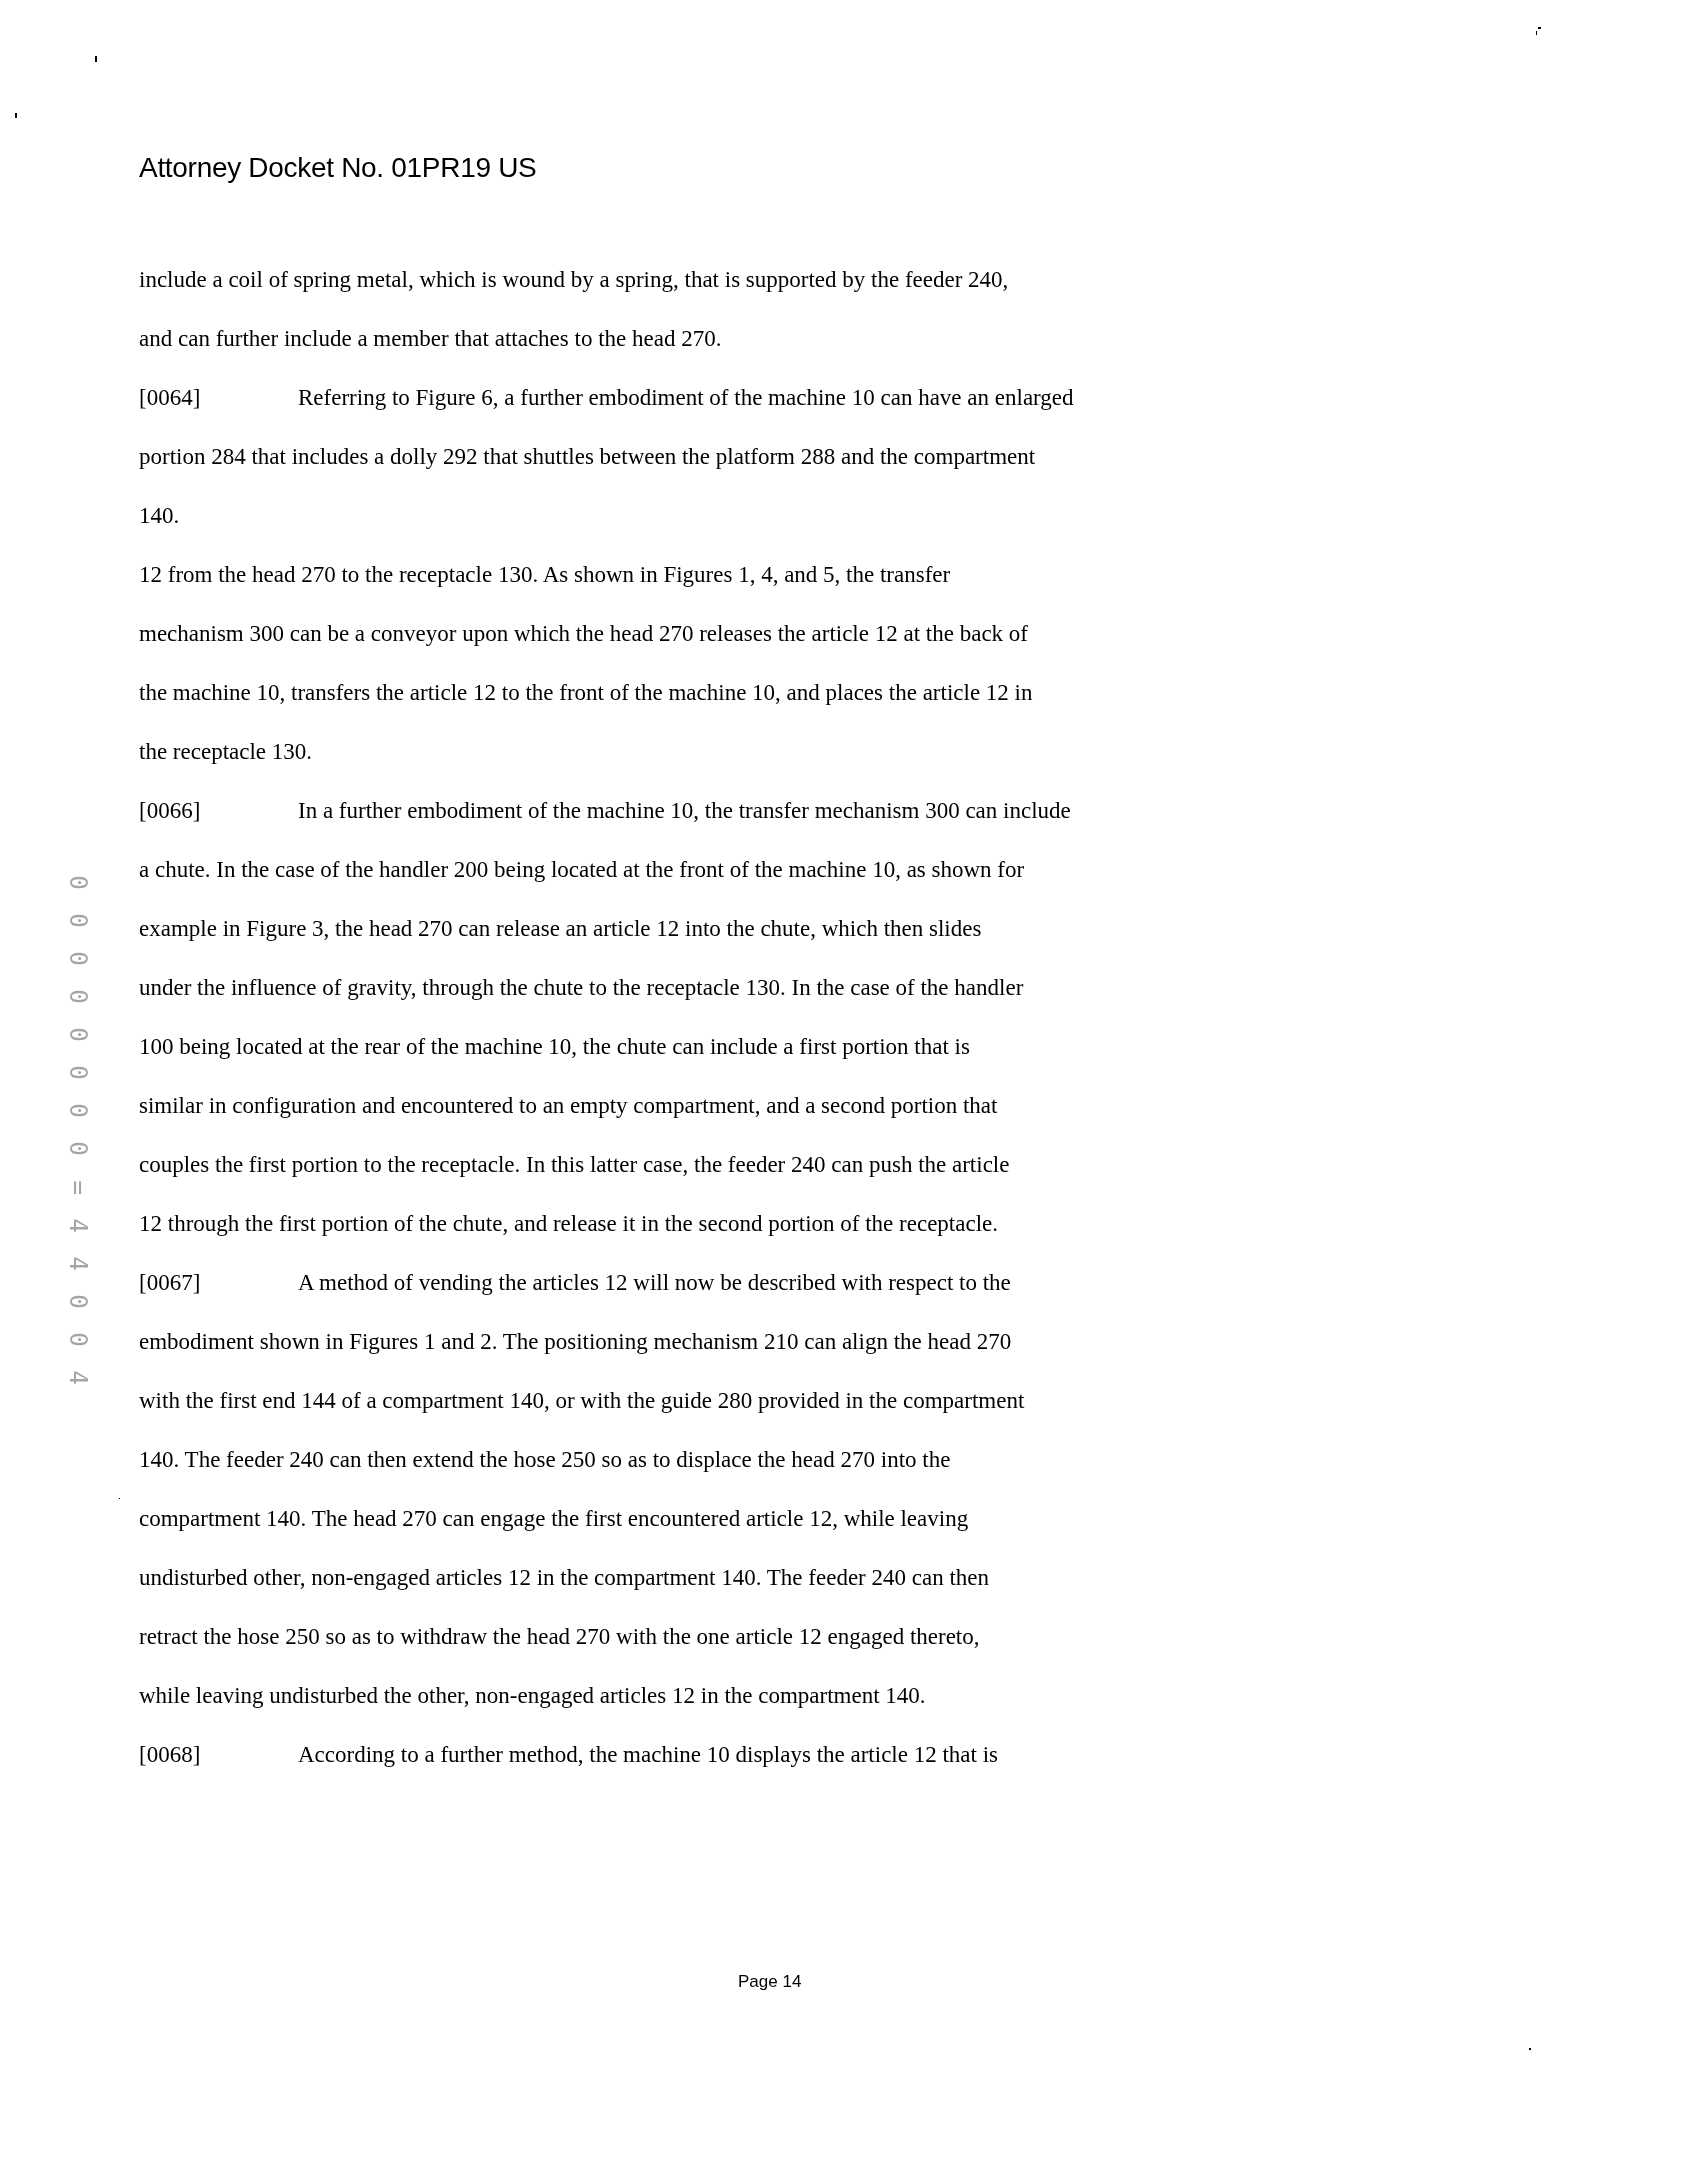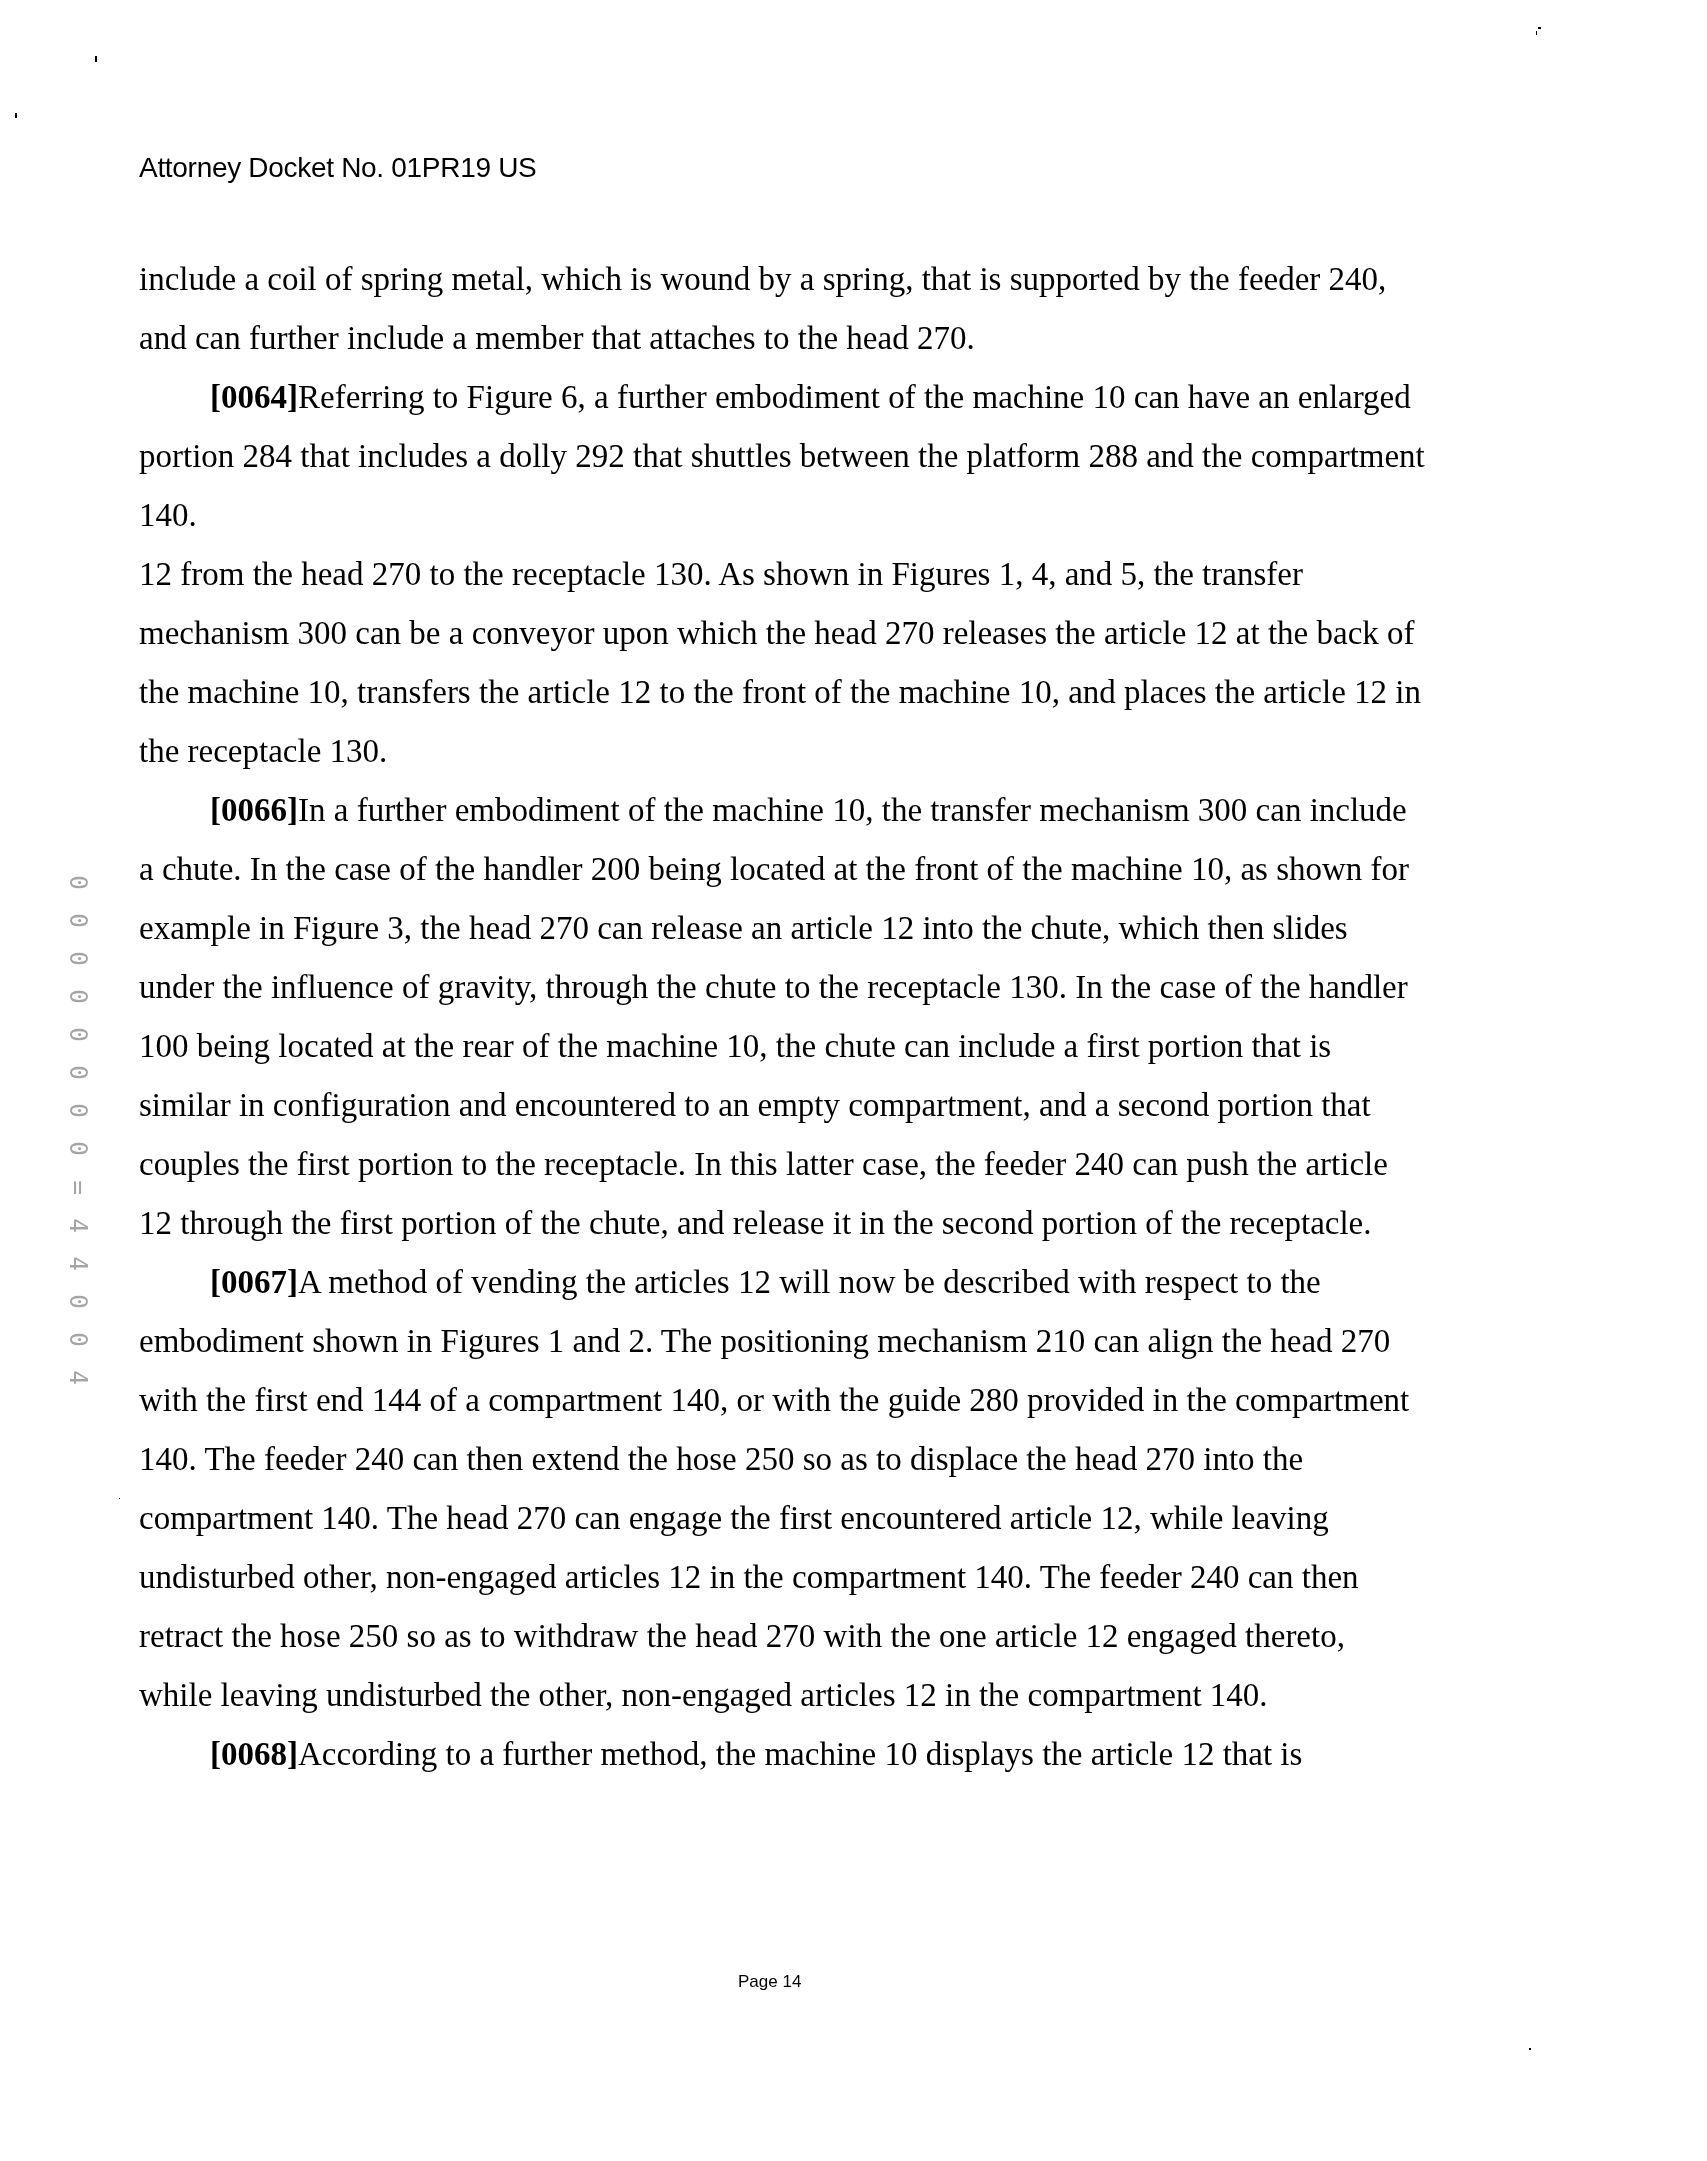--- a/index.html
+++ b/index.html
@@ -5,24 +5,24 @@
   html, body { margin: 0; padding: 0; background: #ffffff; }
   body { width: 1708px; height: 2161px; position: relative; overflow: hidden; color: #000; }
   .page { position: absolute; left: 0; top: 0; width: 1608px; height: 2161px; background: #fff; }
   .header {
     position: absolute; left: 139px; top: 151px;
     font-family: "Liberation Sans", sans-serif; font-size: 28px; line-height: 33px;
     letter-spacing: -0.3px;
   }
   .body-text {
     position: absolute; left: 139px; top: 250px; width: 1329px;
-    font-family: "Liberation Serif", serif; font-size: 33px; line-height: 59px;
+    font-family: "Liberation Serif", serif; font-size: 23px; line-height: 59px;
   }
   .line { white-space: nowrap; height: 59px; display: block; }
-  .para-label { font-weight: bold; display: inline-block; width: 159px; text-align: right; }
+  .para-label { font-weight: normal; display: inline-block; width: 159px; }
   .footer {
     position: absolute; left: 738px; top: 1965px;
     font-family: "Liberation Sans", sans-serif; font-size: 17px; line-height: 33px;
   }
   .speck { position: absolute; background: #000; }
   .stamp {
     position: absolute; left: 65px; top: 869px; width: 27px; height: 522px;
     display: flex; flex-direction: column; justify-content: space-between; align-items: center;
   }
   .stamp-glyph {

